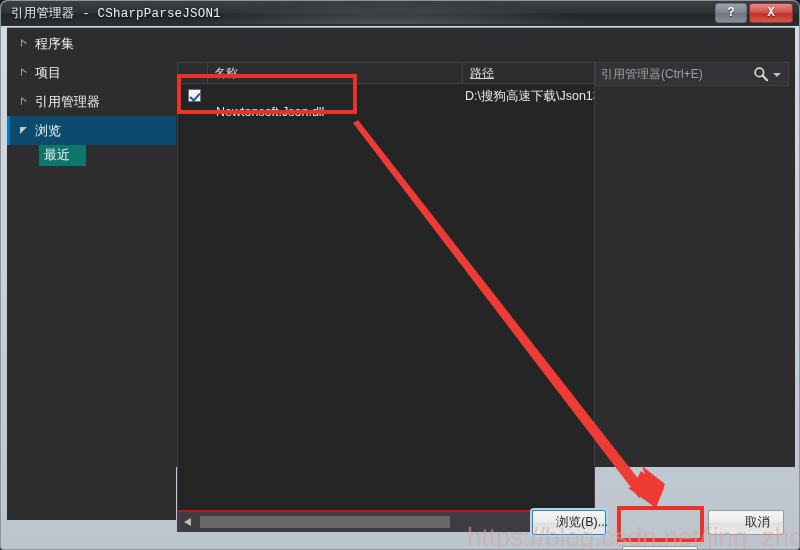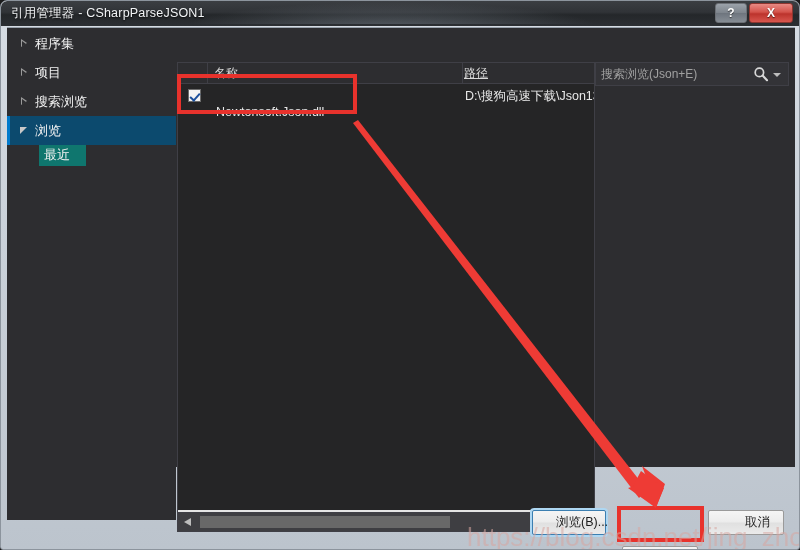--- a/index.html
+++ b/index.html
@@ -26,20 +26,21 @@
     border-radius: 7px 7px 3px 3px;
     overflow: hidden;
   }
   #titlebar {
     position: absolute;
     left: 0; top: 0;
     width: 800px;
     height: 25px;
     background: linear-gradient(180deg, #3b3e42 0%, #303337 45%, #24272a 55%, #2c2f33 100%);
     border-radius: 6px 6px 0 0;
+    font-family: Liberation Mono, monospace;
   }
   #titlebar-glow {
     position: absolute;
     left: 180px; top: 1px;
     width: 420px; height: 22px;
     background: radial-gradient(ellipse at 50% 120%, rgba(190,205,220,0.28) 0%, rgba(190,205,220,0.0) 70%);
     pointer-events: none;
   }
   #title-text {
     position: absolute;
@@ -159,21 +160,21 @@
     padding: 2px 16px 3px 5px;
     background: #0f766e;
     line-height: 16px;
   }
 
   
   #listpanel {
     position: absolute;
     left: 170px; top: 34px;
     width: 418px; height: 470px;
-    background: #e5e5e5;
+    background: #b91c1c;
     border: 1px solid #3f3f46;
     box-sizing: border-box;
   }
   #list-header {
     position: relative;
     height: 21px;
     background: #2d2d30;
     border-bottom: 1px solid #3f3f46;
     box-sizing: border-box;
   }
@@ -185,21 +186,21 @@
     font-size: 12px;
     color: #d8d8d8;
     padding-left: 6px;
     box-sizing: border-box;
     border-right: 1px solid #3f3f46;
     white-space: nowrap;
     overflow: hidden;
   }
   #hdr-check { left: 0; width: 30px; }
   #hdr-name  { left: 30px; width: 255px; }
-  #hdr-path  { left: 280px; width: 131px; border-right: none; text-decoration: underline; }
+  #hdr-path  { left: 286px; width: 131px; border-right: none; text-decoration: underline; }
 
   #list-body {
     position: relative;
     height: 426px;
     background: #252526;
   }
   .list-row {
     position: relative;
     height: 25px;
   }
@@ -387,33 +388,33 @@
       <div class="side-item">
         <span class="arrow collapsed"></span>
         <span>程序集</span>
       </div>
       <div class="side-item">
         <span class="arrow collapsed"></span>
         <span>项目</span>
       </div>
       <div class="side-item">
         <span class="arrow collapsed"></span>
-        <span>搜索浏览</span>
+        <span>引用管理器</span>
       </div>
       <div class="side-item selected">
         <span class="arrow expanded"></span>
         <span>浏览</span>
       </div>
       <div class="side-sub">
         <span class="sublabel">最近</span>
       </div>
     </div>
 
     <div id="searchbox">
-      <div id="search-input">搜索浏览(Json+E)</div>
+      <div id="search-input">引用管理器(Ctrl+E)</div>
       <div id="search-icon">
         <svg width="16" height="16" viewBox="0 0 16 16">
           <circle cx="6.4" cy="6.4" r="4.2" fill="none" stroke="#d8d8d8" stroke-width="1.7"></circle>
           <line x1="9.6" y1="9.6" x2="14" y2="14.2" stroke="#d8d8d8" stroke-width="2.1" stroke-linecap="round"></line>
         </svg>
       </div>
       <div id="search-caret"></div>
     </div>
 
     <div id="listpanel">

